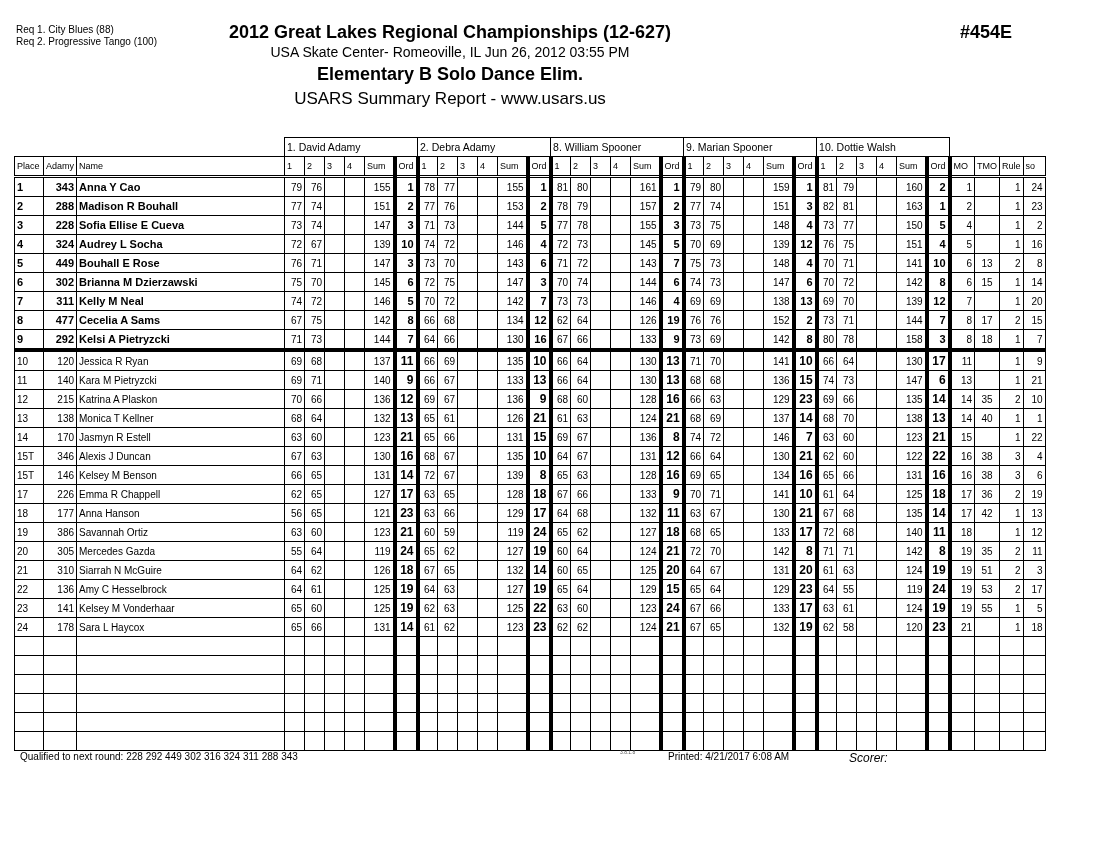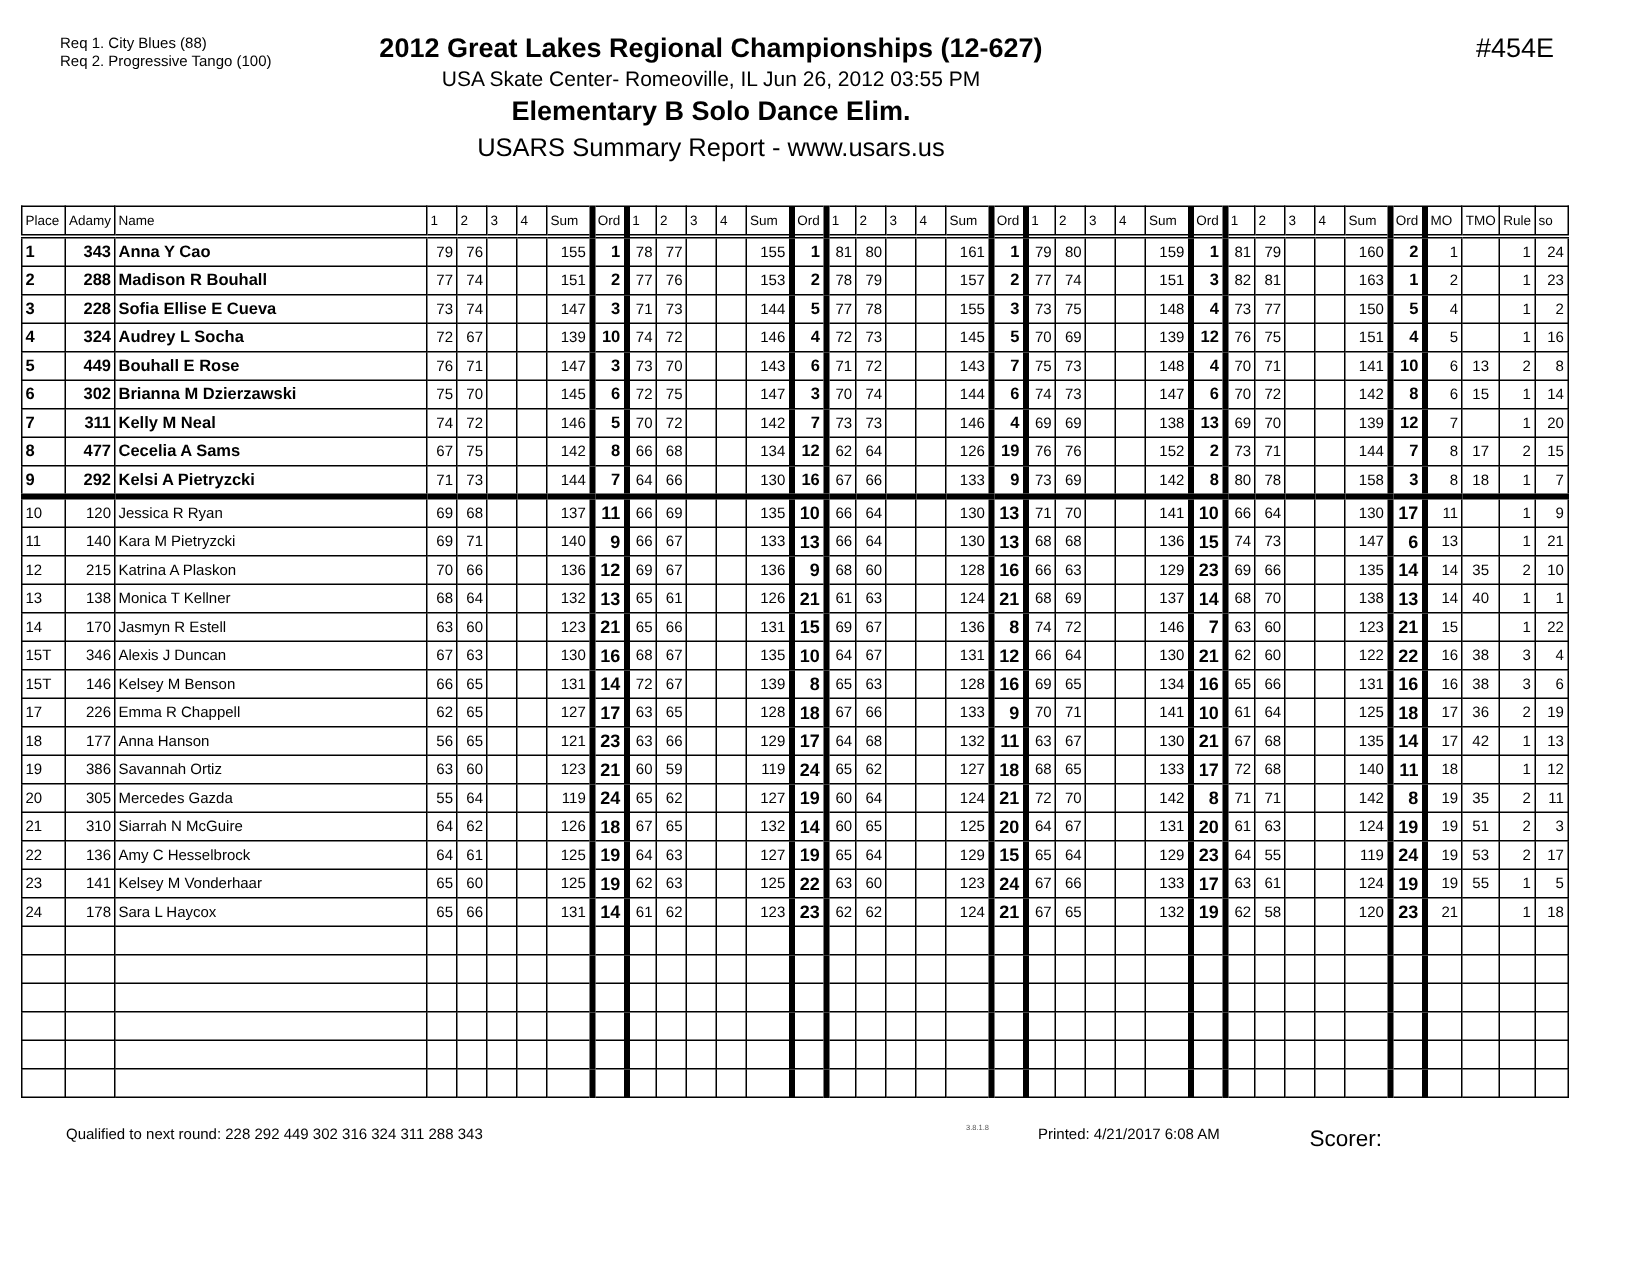--- a/index.html
+++ b/index.html
@@ -1,41 +1,41 @@
 <!DOCTYPE html>
 <html><head>
 <meta charset="utf-8">
 <style>
   html, body { margin:0; padding:0; background:#ffffff; }
   body { width:1100px; height:850px; position:relative; overflow:hidden; font-family:"Liberation Sans", sans-serif; color:#000; }
-  .abs { position:absolute;margin-left:24px; }
+  .abs { position:absolute; }
   .reqs { left:16px; top:24px; font-size:10px; line-height:12px; }
   .title { left:0; width:1100px; text-align:center; }
   .t1 { top:22px; font-size:18px; font-weight:bold; left:-100px; }
   .t2 { top:44px; font-size:14px; left:-100px; }
   .t3 { top:64px; font-size:18px; font-weight:bold; left:-100px; }
   .t4 { top:89px; font-size:17px; left:-100px; }
-  .eventno { left:960px; top:22px; font-size:18px; font-weight:normal; }
+  .eventno { left:960px; top:22px; font-size:18px; font-weight:bold; }
 
   table.grid { position:absolute; left:14px; top:137px; border-collapse:collapse; table-layout:fixed; font-size:10px; }
   table.grid td { border:1px solid #000; padding:0 2px; height:18px; white-space:nowrap; overflow:hidden; }
   table.grid tr.judges td { height:18px; font-size:10.5px; }
   table.grid tr.judges td.blank { border:none; }
   table.grid tr.hdr td { height:18px; font-size:9px; border-bottom:3px double #000; }
   td.r { text-align:right; }
   td.c { text-align:center; }
   td.ord { border-left:4px solid #000 !important; font-weight:bold; font-size:12px; text-align:right; }
   td.jstart { border-left:4px solid #000 !important; }
   tr.top td { font-weight:bold; font-size:11px; }
   tr.top td.sc { font-weight:normal; font-size:10px; }
   tr.cut td { border-bottom:4px solid #000; }
   .footer-q { left:20px; top:751px; font-size:10px;text-align:right; }
   .footer-v { left:620px; top:749px; font-size:5px; color:#555; }
   .footer-p { left:668px; top:751px; font-size:10px; }
-  .footer-s { left:849px; top:751px; font-size:15px; }
+  .footer-s { left:849px; top:751px; font-size:12px;font-style:italic; }
 </style>
 </head>
 <body>
 
 <div class="abs reqs">
   <div>Req  1.  City Blues (88)</div>
   <div>Req  2.  Progressive Tango (100)</div>
 </div>
 <div class="abs title t1">2012 Great Lakes Regional Championships (12-627)</div>
 <div class="abs title t2">USA Skate Center- Romeoville, IL  Jun 26, 2012  03:55 PM</div>
@@ -77,20 +77,29 @@
       <col style="width: 20px;">
       <col style="width: 20px;">
       <col style="width: 30px;">
       <col style="width: 20px;">
       <col style="width: 25px;">
       <col style="width: 24px;">
       <col style="width: 23px;">
       <col style="width: 22px;">
     </colgroup>
   <tbody id="tbody">
+      <tr class="judges">
+        <td class="blank" colspan="3"></td>
+        <td colspan="6">1.  David Adamy</td>
+        <td colspan="6">2.  Debra Adamy</td>
+        <td colspan="6">8.  William Spooner</td>
+        <td colspan="6">9.  Marian Spooner</td>
+        <td colspan="6">10.  Dottie  Walsh</td>
+        <td class="blank" colspan="4"></td>
+      </tr>
       <tr class="hdr">
         <td>Place</td>
         <td>Adamy</td>
         <td>Name</td>
         <td>1</td>
         <td>2</td>
         <td>3</td>
         <td>4</td>
         <td>Sum</td>
         <td class="ord" style="font-weight: normal; font-size: 9px; text-align: left;">Ord</td>

